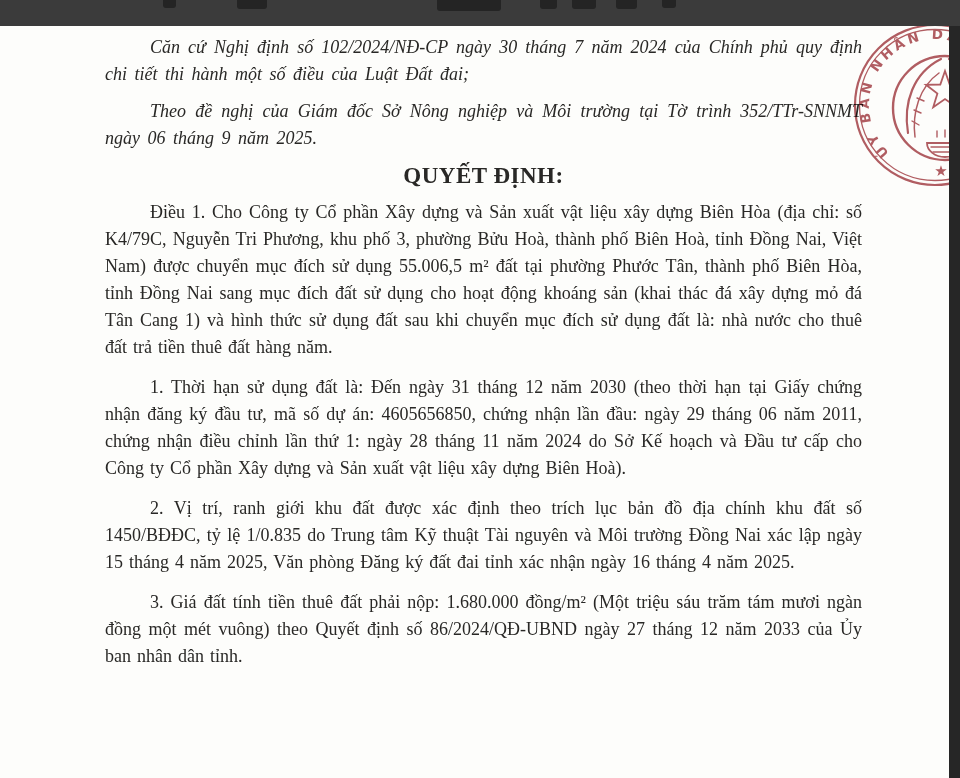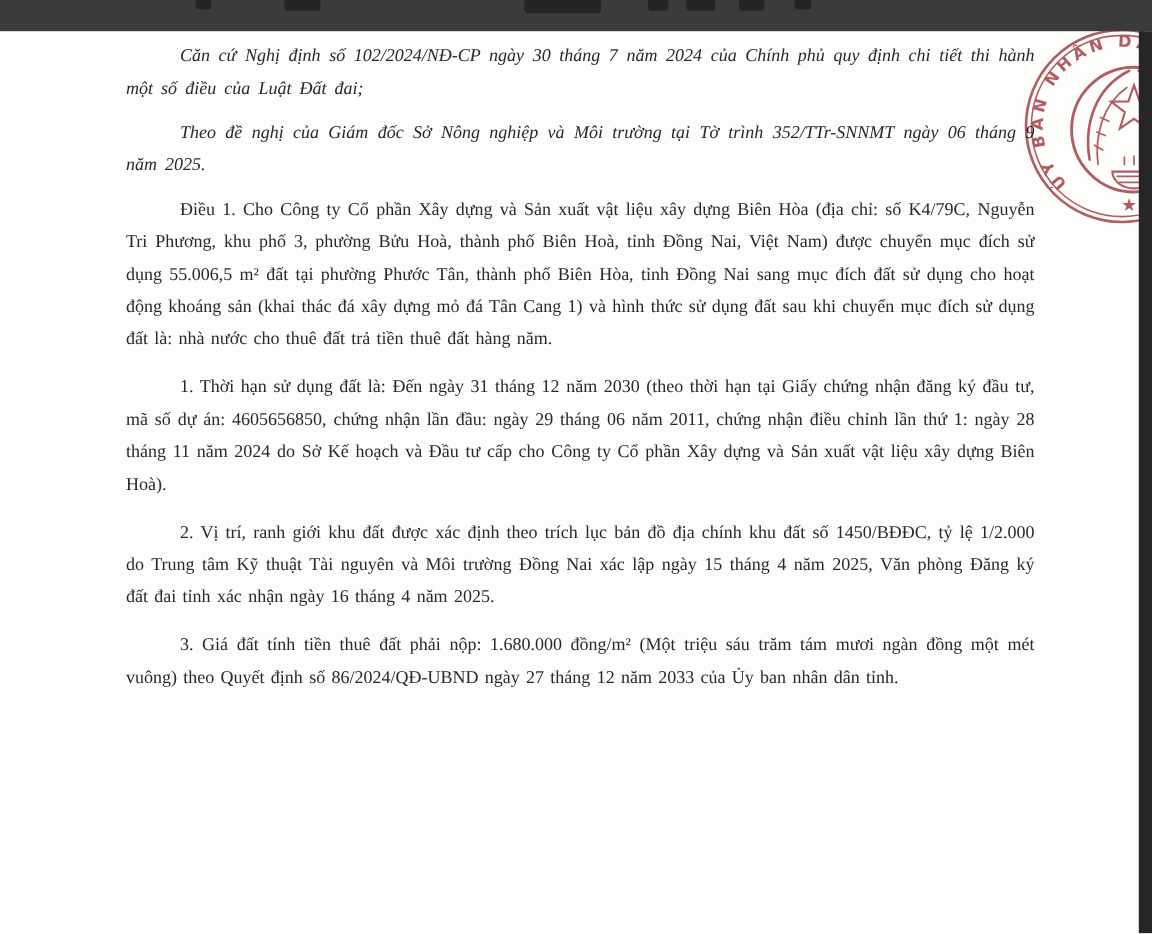--- a/index.html
+++ b/index.html
@@ -14,44 +14,45 @@
   .tb-c{left:437px;width:64px;height:11px;background:#1e1e1e;border-radius:0 0 4px 4px;}
   .tb-d{left:540px;width:17px;height:9px;background:#2f2f2f;}
   .tb-e{left:572px;width:24px;height:9px;background:#2f2f2f;}
   .tb-f{left:616px;width:21px;height:9px;background:#2f2f2f;}
   .tb-g{left:662px;width:14px;height:8px;background:#2a2a2a;}
   .right-bar{position:absolute;right:0;top:26px;width:11px;height:752px;background:#262626;z-index:5;}
 
   
   .page{position:absolute;left:0;top:26px;width:960px;height:752px;background:#fdfdfb;color:#292826;z-index:1;}
   .page-inner{margin:8px 98px 0 105px;}
-  .para{font-size:15px;line-height:27px;text-align:justify;text-indent:45px;margin:0 0 13px 0;word-spacing:1.5px;}
+  .para{font-size:18px;line-height:27px;text-align:justify;text-indent:45px;margin:0 0 13px 0;word-spacing:1.5px;}
   .preamble .para{font-style:italic;margin-bottom:10px;word-spacing:3px;}
   .doc-heading{font-size:23px;line-height:27px;font-weight:bold;text-align:center;letter-spacing:0.5px;margin:5px 0 10px 0;}
   .para b{font-weight:normal;}
 
   
   .seal{position:absolute;left:815px;top:-25px;width:240px;height:260px;z-index:2;color:#a8474d;mix-blend-mode:multiply;opacity:0.88;}
   .seal svg{display:block;}
 </style>
 </head>
 <body>
 
 <div class="screen">
 
   <div class="page">
     <div class="page-inner">
       <div class="preamble">
           <p class="para">Căn cứ Nghị định số 102/2024/NĐ-CP ngày 30 tháng 7 năm 2024 của Chính phủ quy định chi tiết thi hành một số điều của Luật Đất đai;</p>
           <p class="para">Theo đề nghị của Giám đốc Sở Nông nghiệp và Môi trường tại Tờ trình 352/TTr-SNNMT ngày 06 tháng 9 năm 2025.</p>
         </div>
+      <div class="doc-heading">QUYẾT ĐỊNH:</div>
       <div class="articles">
           <p class="para"><b>Điều 1.</b> Cho Công ty Cổ phần Xây dựng và Sản xuất vật liệu xây dựng Biên Hòa (địa chỉ: số K4/79C, Nguyễn Tri Phương, khu phố 3, phường Bửu Hoà, thành phố Biên Hoà, tỉnh Đồng Nai, Việt Nam) được chuyển mục đích sử dụng 55.006,5 m² đất tại phường Phước Tân, thành phố Biên Hòa, tỉnh Đồng Nai sang mục đích đất sử dụng cho hoạt động khoáng sản (khai thác đá xây dựng mỏ đá Tân Cang 1) và hình thức sử dụng đất sau khi chuyển mục đích sử dụng đất là: nhà nước cho thuê đất trả tiền thuê đất hàng năm.</p>
           <p class="para">1. Thời hạn sử dụng đất là: Đến ngày 31 tháng 12 năm 2030 (theo thời hạn tại Giấy chứng nhận đăng ký đầu tư, mã số dự án: 4605656850, chứng nhận lần đầu: ngày 29 tháng 06 năm 2011, chứng nhận điều chỉnh lần thứ 1: ngày 28 tháng 11 năm 2024 do Sở Kế hoạch và Đầu tư cấp cho Công ty Cổ phần Xây dựng và Sản xuất vật liệu xây dựng Biên Hoà).</p>
-          <p class="para">2. Vị trí, ranh giới khu đất được xác định theo trích lục bản đồ địa chính khu đất số 1450/BĐĐC, tỷ lệ 1/2.000 do Trung tâm Kỹ thuật Tài nguyên và Môi trường Đồng Nai xác lập ngày 15 tháng 4 năm 2025, Văn phòng Đăng ký đất đai tỉnh xác nhận ngày 16 tháng 4 năm 2025.</p>
+          <p class="para">2. Vị trí, ranh giới khu đất được xác định theo trích lục bản đồ địa chính khu đất số 1450/BĐĐC, tỷ lệ 1/0.835 do Trung tâm Kỹ thuật Tài nguyên và Môi trường Đồng Nai xác lập ngày 15 tháng 4 năm 2025, Văn phòng Đăng ký đất đai tỉnh xác nhận ngày 16 tháng 4 năm 2025.</p>
           <p class="para">3. Giá đất tính tiền thuê đất phải nộp: 1.680.000 đồng/m² (Một triệu sáu trăm tám mươi ngàn đồng một mét vuông) theo Quyết định số 86/2024/QĐ-UBND ngày 27 tháng 12 năm 2033 của Ủy ban nhân dân tỉnh.</p>
         </div>
     </div>
   </div>
 
   <div class="seal" style="color: rgb(168, 71, 77);">
     <svg width="240" height="260" viewBox="0 0 240 260" fill="none" stroke="currentColor">
       <circle cx="120" cy="130" r="80" stroke-width="2.2"></circle>
       <circle cx="120" cy="130" r="75.5" stroke-width="1.3"></circle>
 

